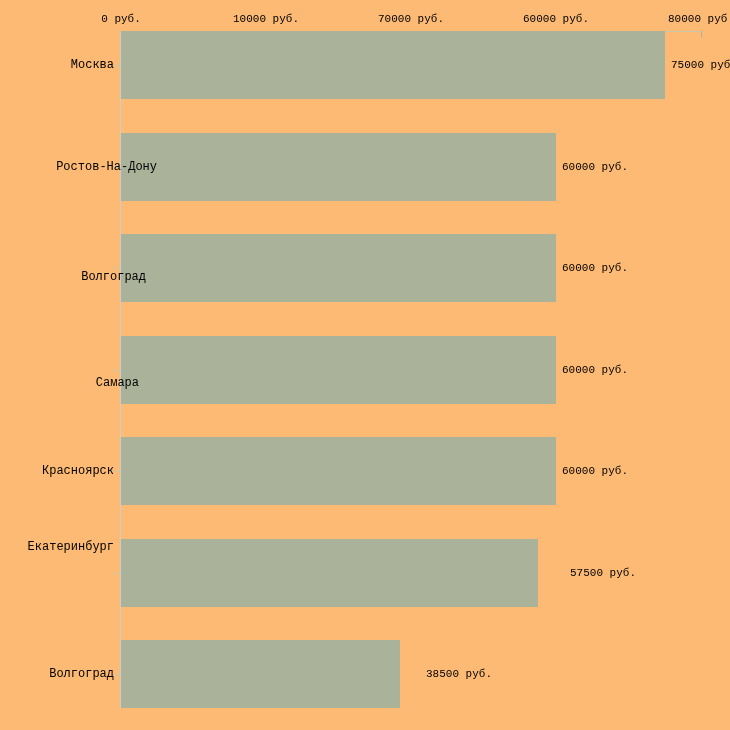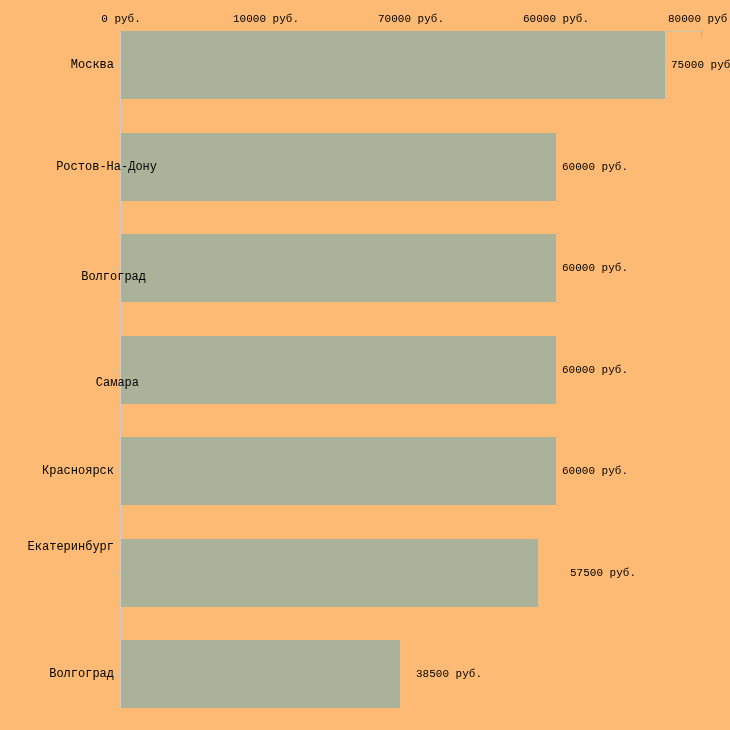--- a/index.html
+++ b/index.html
@@ -99,15 +99,15 @@
       <div class="cat-tick" style="left: 114px; top: 471px; background: rgb(200, 200, 168);"></div>
       <div class="cat-label" style="top: 464px;">Красноярск</div>
       <div class="value-label" style="left: 562px; top: 464px;">60000 руб.</div>
       <div class="bar" style="left: 121px; top: 539px; width: 417px; height: 68px; background: rgb(170, 179, 154);"></div>
       <div class="cat-tick" style="left: 114px; top: 573px; background: rgb(200, 200, 168);"></div>
       <div class="cat-label" style="top: 540px;">Екатеринбург</div>
       <div class="value-label" style="left: 570px; top: 566px;">57500 руб.</div>
       <div class="bar" style="left: 121px; top: 640px; width: 279px; height: 68px; background: rgb(170, 179, 154);"></div>
       <div class="cat-tick" style="left: 114px; top: 674px; background: rgb(200, 200, 168);"></div>
       <div class="cat-label" style="top: 667px;">Волгоград</div>
-      <div class="value-label" style="left: 416px; top: 667px;">38500 руб.</div>
+      <div class="value-label" style="left: 426px; top: 667px;">38500 руб.</div>
     </div>
 </div>
 
 </body></html>

